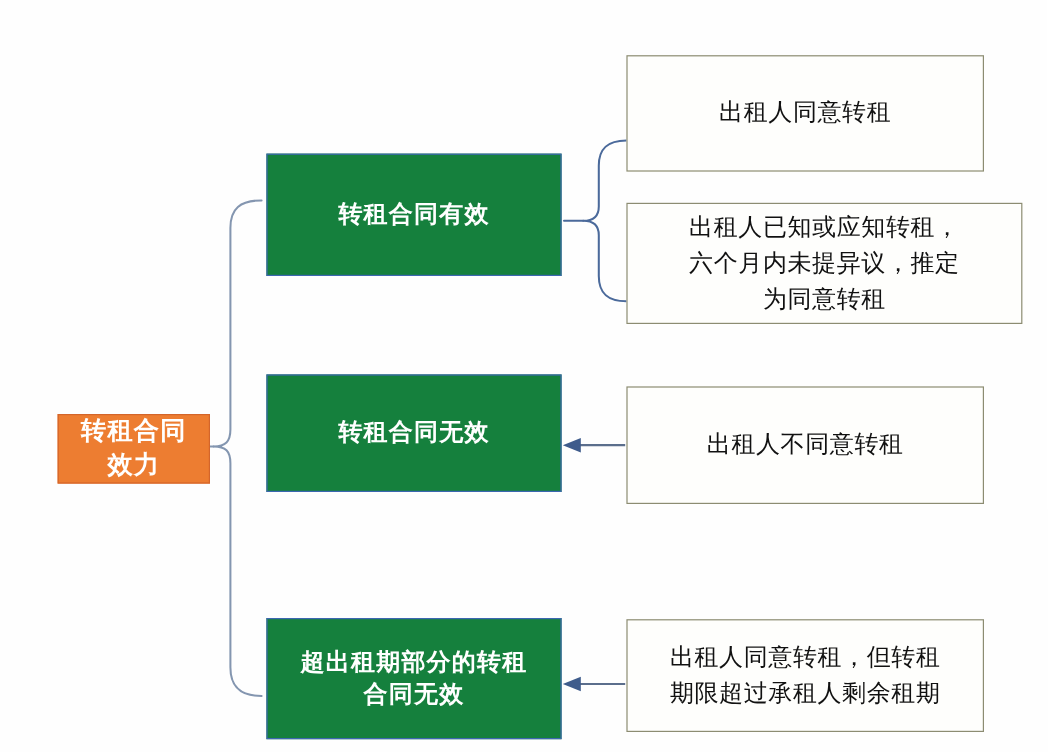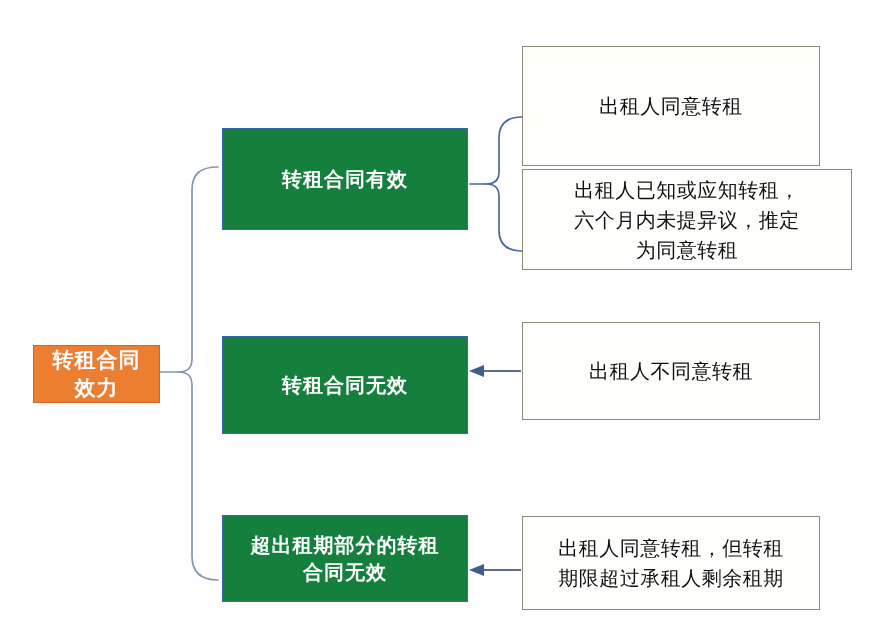--- a/index.html
+++ b/index.html
@@ -108,39 +108,39 @@
       <line x1="521" y1="371" x2="482" y2="371" stroke="#5B6E8C" stroke-width="1.8"></line>
       <polygon points="469,371 484,365 484,377" fill="#3F5C8C"></polygon>
     </g>
 
     <g>
       <line x1="521" y1="570" x2="482" y2="570" stroke="#5B6E8C" stroke-width="1.8"></line>
       <polygon points="469,570 484,564 484,576" fill="#3F5C8C"></polygon>
     </g>
   </svg>
 
-  <div class="node node-root" style="left:33px; top:345px; width:127px; height:58px;">
+  <div class="node node-root" style="left:48px; top:345px; width:127px; height:58px;">
     <span style="white-space:pre-line;">转租合同
 效力</span>
   </div>
 
   <div class="node node-stage" style="left:222px; top:128px; width:246px; height:102px;">
     <span style="white-space:pre-line;">转租合同有效</span>
   </div>
 
-  <div class="node node-stage" style="left:222px; top:336px; width:246px; height:98px;">
+  <div class="node node-stage" style="left:222px; top:312px; width:246px; height:98px;">
     <span style="white-space:pre-line;">转租合同无效</span>
   </div>
 
-  <div class="node node-stage" style="left:222px; top:515px; width:246px; height:87px;">
+  <div class="node node-stage" style="left:222px; top:515px; width:246px; height:101px;">
     <span style="white-space:pre-line;">超出租期部分的转租
 合同无效</span>
   </div>
 
-  <div class="node node-cond" style="left:522px; top:46px; width:298px; height:120px;">
+  <div class="node node-cond" style="left:522px; top:46px; width:298px; height:97px;">
     <span style="white-space:pre-line;">出租人同意转租</span>
   </div>
 
   <div class="node node-cond multiline" style="left:522px; top:169px; width:330px; height:101px;">
     <span style="white-space:pre-line;">出租人已知或应知转租，
 六个月内未提异议，推定
 为同意转租</span>
   </div>
 
   <div class="node node-cond multiline" style="left:522px; top:516px; width:298px; height:94px;">

